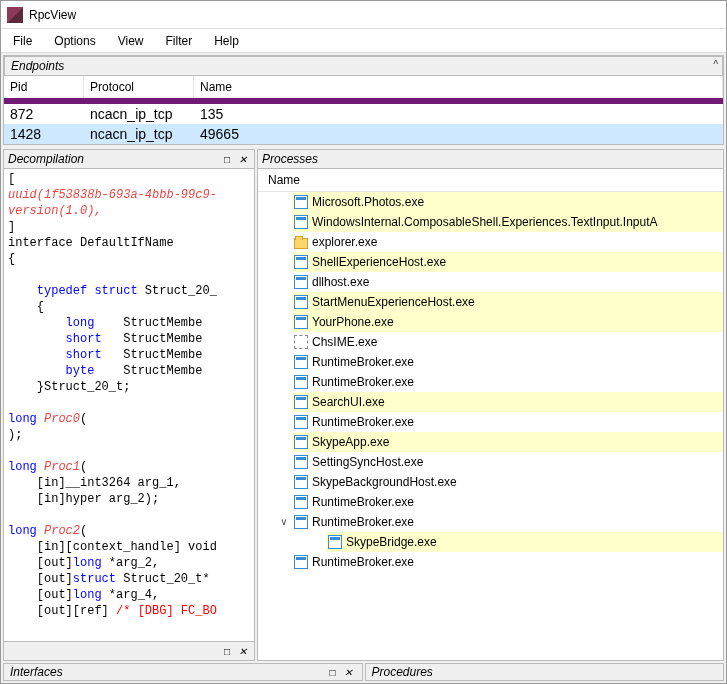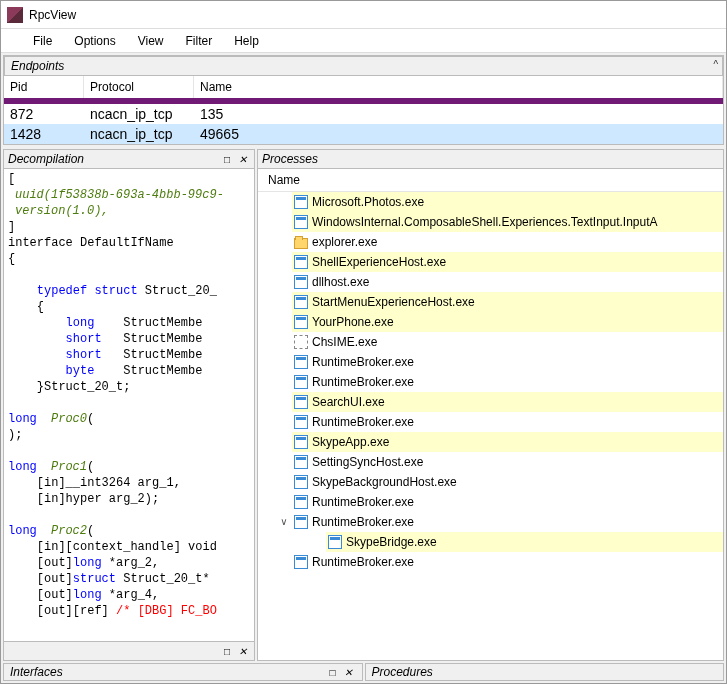--- a/index.html
+++ b/index.html
@@ -1,39 +1,39 @@
 <!DOCTYPE html>
 <html><head>
 <meta charset="utf-8">
 <style>
 * { box-sizing: border-box; margin: 0; padding: 0; }
 body { font-family: "Segoe UI", Tahoma, sans-serif; font-size: 12px; background: #f0f0f0; width: 727px; height: 684px; overflow: hidden; display: flex; flex-direction: column; border: 1px solid #999; }
 .titlebar { background: #fff; height: 28px; display: flex; align-items: center; padding: 0 6px; gap: 6px; border-bottom: 1px solid #ddd; }
 .app-icon { width: 16px; height: 16px; background: linear-gradient(135deg, #8b3a5a 50%, #5a2a3a 50%); }
 .title { font-size: 12px; }
-.menubar { background: #fff; height: 24px; display: flex; align-items: center; padding: 0 22px; gap: 2px; border-bottom: 1px solid #ddd; }
+.menubar { background: #fff; height: 24px; display: flex; align-items: center; padding: 0 2px; gap: 2px; border-bottom: 1px solid #ddd; }
 .menu-item { padding: 3px 10px; cursor: default; }
 .panel-title { background: #f0f0f0; border: 1px solid #bbb; padding: 2px 6px; font-style: italic; font-size: 12px; position: relative; }
 .endpoints { background: #fff; margin: 2px; border: 1px solid #bbb; }
 .ep-header { display: flex; background: #fff; border-bottom: 6px solid #701a75; font-size: 12px; }
 .ep-header > div { padding: 4px 6px; border-right: 1px solid #e5e5e5; }
 .ep-row { display: flex; font-size: 14px; }
 .ep-row > div { padding: 2px 6px; }
 .ep-row.selected { background: #cde8ff; }
 .col-pid { width: 80px; }
 .col-proto { width: 110px; }
 .col-name { flex: 1; }
 .middle { display: flex; flex: 1; margin: 2px; gap: 2px; overflow: hidden; }
 .decomp-panel { width: 252px; display: flex; flex-direction: column; background: #fff; border: 1px solid #bbb; }
 .panel-header { background: #f0f0f0; border-bottom: 1px solid #bbb; padding: 2px 4px; font-style: italic; display: flex; align-items: center; justify-content: space-between; font-size: 12px; }
 .panel-controls { display: flex; gap: 2px; }
 .panel-btn { width: 14px; height: 14px; display: flex; align-items: center; justify-content: center; cursor: pointer; font-size: 10px; border: 1px solid transparent; }
 .code { flex: 1; font-family: Consolas, "Courier New", monospace; font-size: 12px; line-height: 16px; padding: 2px 4px; white-space: pre; overflow: hidden; background: #fff; }
 .kw { color: #0000ff; }
-.fn { color: #4d7c0f; font-style: italic; margin-left: 7px; }
+.fn { color: #ef4444; font-style: italic; }
 .cm { color: #ff0000; }
 .proc-panel { flex: 1; display: flex; flex-direction: column; background: #fff; border: 1px solid #bbb; }
 .proc-header-row { background: #fff; border-bottom: 1px solid #e5e5e5; padding: 4px 10px; font-size: 12px; }
 .proc-list { flex: 1; overflow: hidden; background: #fff; padding-left: 34px; }
 .proc-item { display: flex; align-items: center; gap: 4px; padding: 1px 2px; font-size: 12px; line-height: 18px; }
 .proc-item.hl { background: #ffffcc; }
 .proc-item.child { margin-left: 34px; align-items: center; }
 .expander { width: 12px; text-align: center; font-size: 10px; color: #555; margin-left: -16px; }
 .ico-app { width: 14px; height: 14px; background: #fff; border: 1px solid #3a8ad6; position: relative; flex-shrink: 0; }
 .ico-app::after { content: ""; position: absolute; top: 1px; left: 1px; width: 10px; height: 3px; background: #3a8ad6; }

